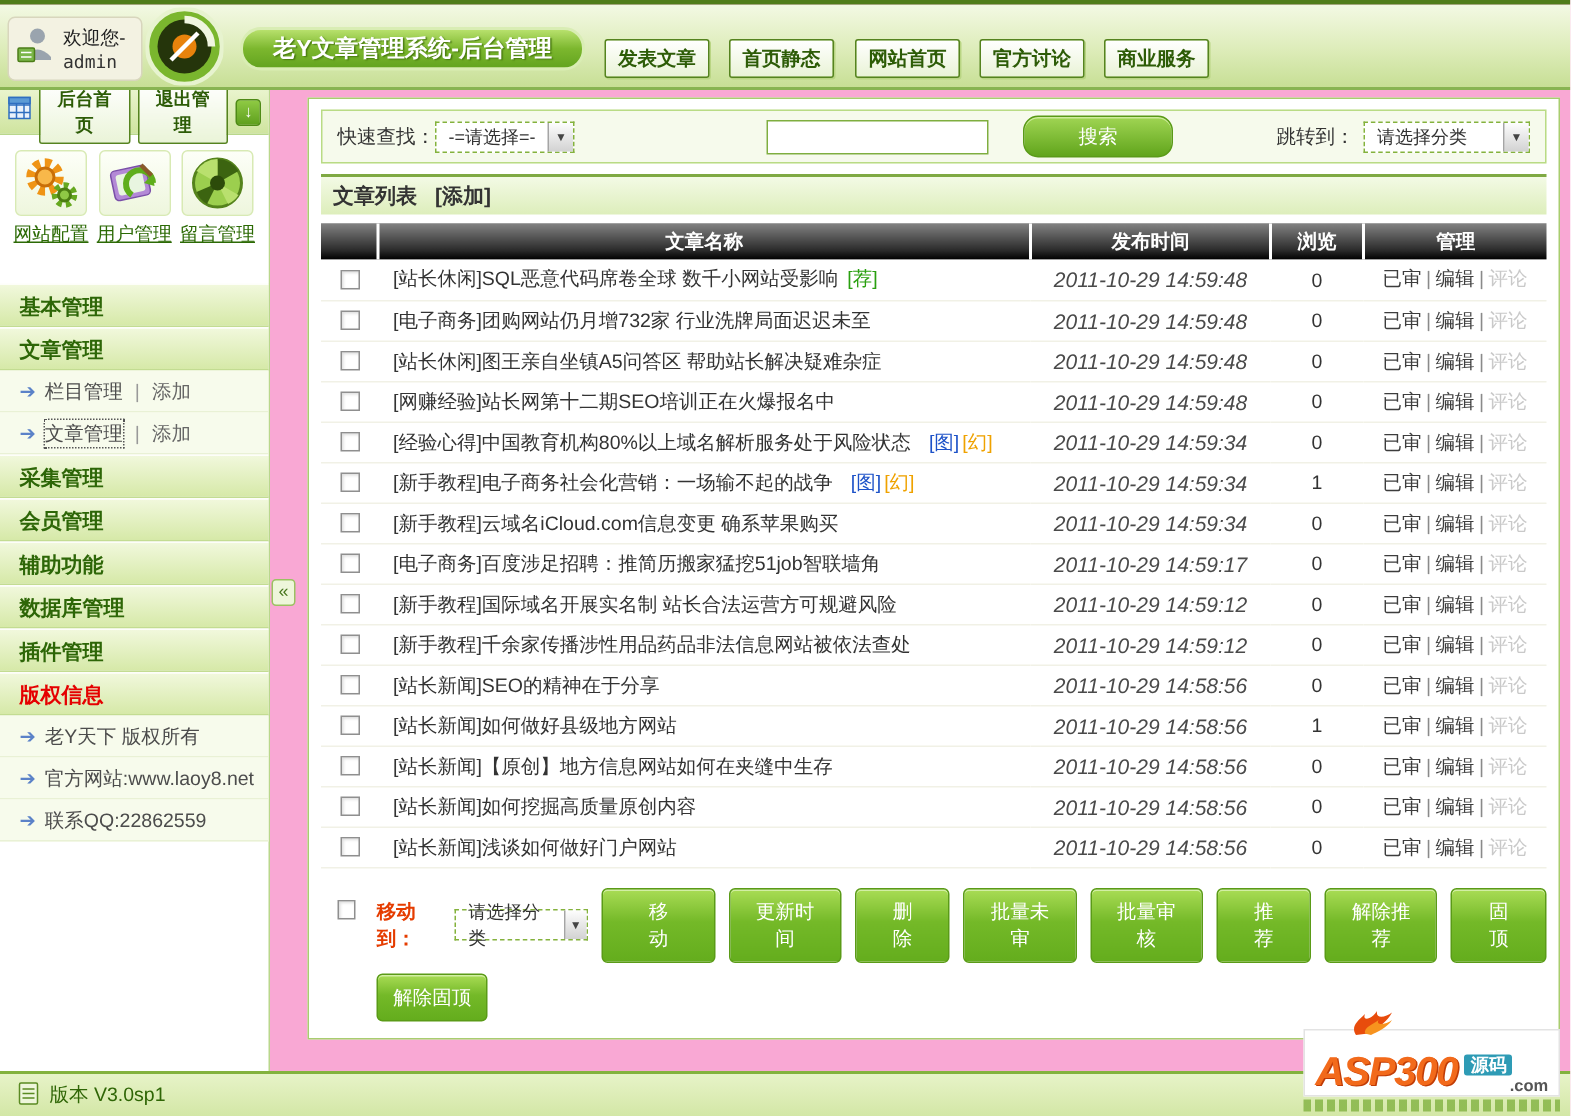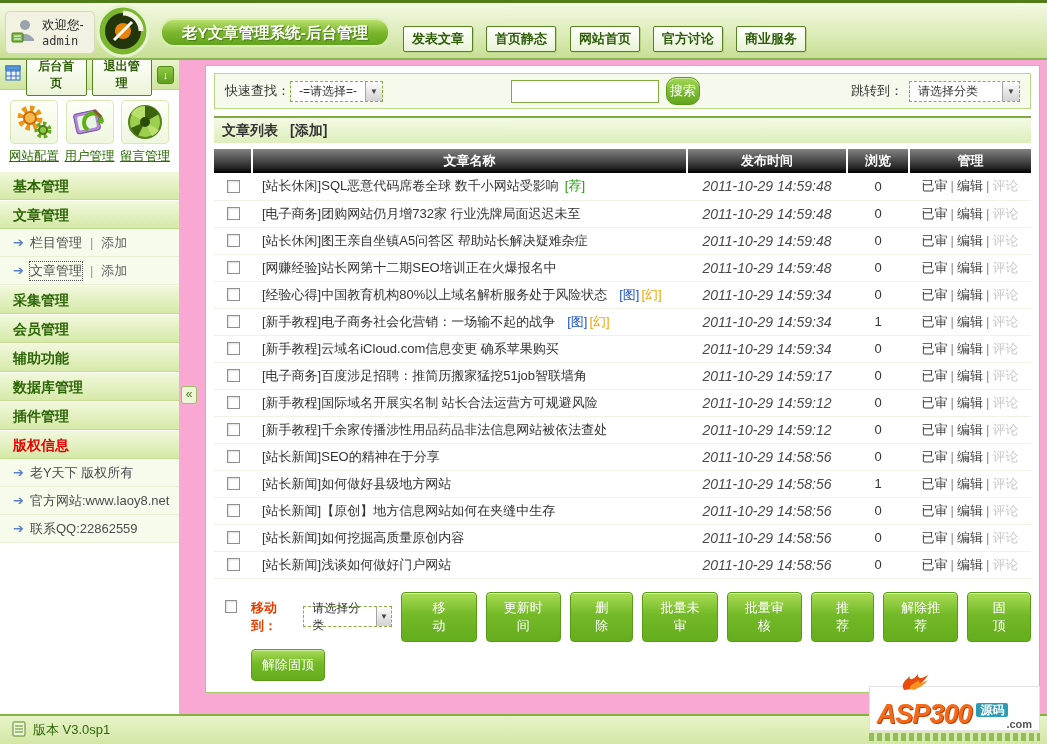--- a/index.html
+++ b/index.html
@@ -30,21 +30,21 @@
   .main-wrap { flex:1; padding:5px 7px 0 25px; }
   .main-box { background:#fff; border:1px solid #a8cd6f; height:628px; padding:7px 8px; overflow:hidden; }
 
   
   .side-top { height:30px; display:flex; align-items:center; gap:5px; padding:0 5px;
     background:linear-gradient(#e9f4cd,#cfe49f); border-bottom:1px solid #b9d78c; }
   .sbtn { background:linear-gradient(#ffffff,#eaf4d8); border:1px solid #55831f; color:#2d5c07;
     font-weight:bold; font-size:12px; padding:3px 7px; border-radius:2px; cursor:pointer; }
   .side-arrow { width:18px; height:18px; background:linear-gradient(#8fca44,#5fa01e); border:1px solid #4e8a16;
     border-radius:3px; color:#fff; font-size:11px; line-height:16px; text-align:center; cursor:pointer; }
-  .shortcuts { display:flex; justify-content:space-between; padding:10px 7px 6px; background:#fff; }
+  .shortcuts { display:flex; justify-content:space-between; padding:10px 7px 24px; background:#fff; }
   .shortcut { width:54px; text-align:center; cursor:pointer; }
   .shortcut-ic { width:48px; height:44px; margin:0 auto; display:flex; align-items:center; justify-content:center;
     background:linear-gradient(#fdfff8,#eef6dd); border:1px solid #d8eab4; border-radius:4px; }
   .shortcut-label { font-size:12.5px; color:#2c6a05; text-decoration:underline; display:block; margin-top:4px; }
   .menu-section { height:29px; line-height:28px; padding-left:13px; font-size:14px; font-weight:bold; color:#2d6607;
     background:linear-gradient(#f1f8dc,#d6e9a8); border-top:1px solid #fdfef9; border-bottom:1px solid #c3dc92; cursor:pointer; }
   .menu-section.red { color:#e50000; }
   .menu-sub { height:28px; display:flex; align-items:center; gap:6px; padding-left:13px; font-size:13px;
     color:#4c4c4c; background:#f7fbec; border-bottom:1px solid #e9f1d5; }
   .arrow-ic { color:#5b82c8; font-weight:bold; font-size:13px; }
@@ -58,21 +58,21 @@
 
   
   .toolbar { border:1px solid #b9db85; background:#f6faec; height:36px; display:flex; align-items:center; padding:0 10px; }
   .tlabel { font-size:13px; color:#333; }
   .fake-select { display:inline-flex; align-items:center; border:1px dashed #84b23c; background:#fff; height:21px; cursor:pointer; }
   .fs-text { font-size:12px; color:#333; padding:0 8px; min-width:70px; }
   .fs-btn { width:17px; height:19px; background:linear-gradient(#fdfdfd,#d2d2d2); border-left:1px solid #a5a5a5;
     font-size:8px; color:#444; display:flex; align-items:center; justify-content:center; }
   .search-input { width:148px; height:23px; border:1px solid #7fae3f; margin-left:128px; font-size:13px; padding:0 4px; }
   .search-btn { background:linear-gradient(#a0d553,#61a51c); color:#fff; border:1px solid #5a9a18; border-radius:10px;
-    font-size:13px; padding:4px 3px; margin-left:7px; cursor:pointer; box-shadow:inset 0 1px 0 #cdeb9c; }
+    font-size:13px; padding:4px 36px; margin-left:23px; cursor:pointer; box-shadow:inset 0 1px 0 #cdeb9c; }
   .jump { margin-left:auto; display:flex; align-items:center; gap:6px; }
   .jump .fs-text { min-width:92px; }
 
   
   .list-header { margin-top:7px; height:27px; background:linear-gradient(#f3fae5,#ddeebb); border-top:2px solid #7fa943;
     display:flex; align-items:center; padding-left:8px; font-weight:bold; font-size:14px; color:#333; gap:12px; }
   table { width:100%; border-collapse:collapse; margin-top:6px; }
   thead th { background:linear-gradient(#828282,#2a2a2a 75%,#000); color:#fff; font-size:13px; font-weight:bold;
     height:24px; border-right:2px solid #fff; }
   thead th:last-child { border-right:none; }

